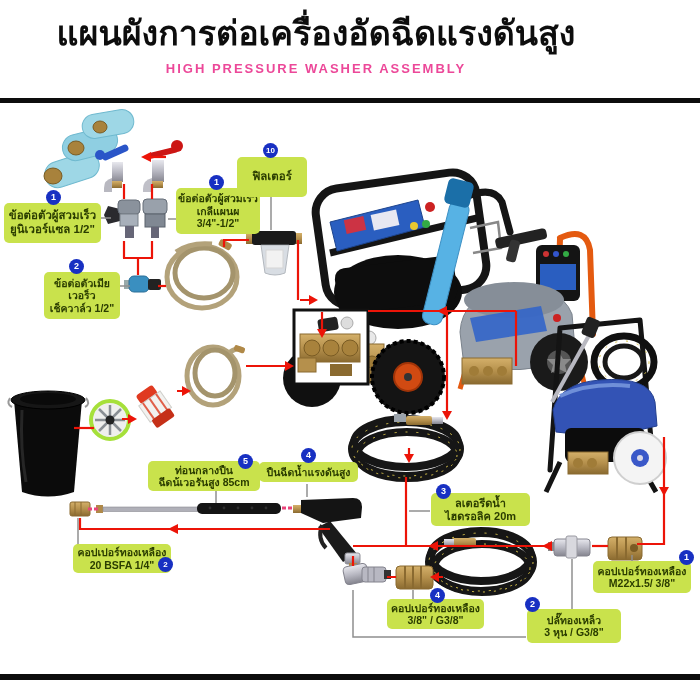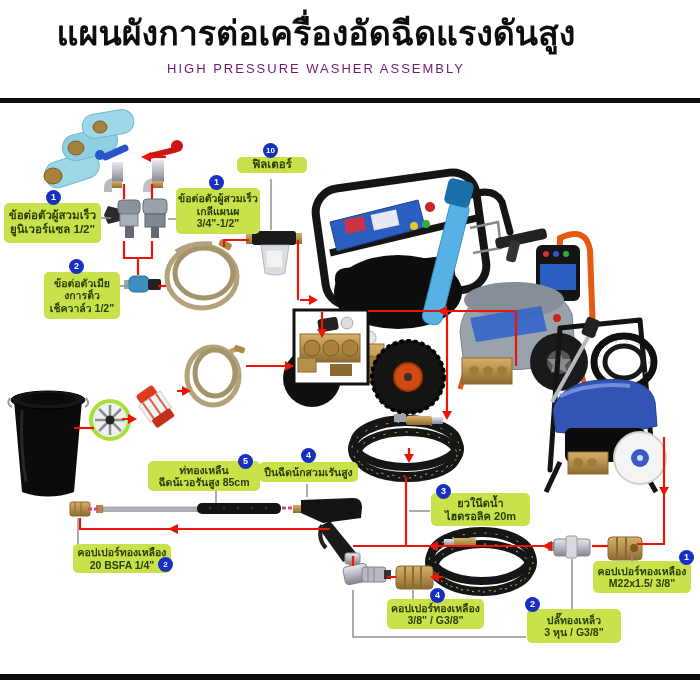--- a/index.html
+++ b/index.html
@@ -1,41 +1,41 @@
 <!DOCTYPE html>
 <html><head>
 <meta charset="utf-8">
 <style>
   html,body{margin:0;padding:0;background:#ffffff;}
   body{font-family:"Liberation Sans","DejaVu Sans",sans-serif;}
   .stage{position:relative;width:700px;height:700px;background:#fff;overflow:hidden;}
   .hdr{position:absolute;left:0;top:8px;width:632px;text-align:center;}
   .title{font-size:34px;font-weight:800;color:#0d0d0d;line-height:1.5;}
-  .subtitle{font-size:13px;font-weight:400;letter-spacing:2px;color:#701a75;margin-top:2px;}
+  .subtitle{font-size:13px;font-weight:700;letter-spacing:2px;color:#ec4899;margin-top:2px;}
   .rule{position:absolute;left:0;width:700px;background:#0d0d0d;}
   .rule.top{top:98px;height:5px;}
   .rule.bottom{top:674px;height:6px;}
   svg.layer{position:absolute;left:0;top:0;}
   .art{z-index:1;}
   .wires{z-index:3;}
   .lbl{position:absolute;z-index:4;background:#c9e24c;border-radius:5px;color:#2b3d00;
        font-weight:bold;text-align:center;display:flex;flex-direction:column;justify-content:center;
        line-height:1.18;padding:1px 2px;box-sizing:border-box;}
   .lbl .ln{display:block;white-space:nowrap;}
   .chip{position:absolute;z-index:5;width:15px;height:15px;border-radius:50%;background:#1830c2;
         color:#fff;font-size:9px;font-weight:bold;text-align:center;line-height:15px;display:block;}
   .chip.wide{font-size:8px;}
   
   #lb-male-universal{left:4px;top:203px;width:97px;height:40px;font-size:11.5px;}
   #lb-male-universal .chip{left:42px;top:-13px;}
   #lb-male-thread{left:176px;top:188px;width:84px;height:46px;font-size:10.5px;}
   #lb-male-thread .chip{left:33px;top:-13px;}
   #lb-female-check{left:44px;top:272px;width:76px;height:47px;font-size:10.5px;}
   #lb-female-check .chip{left:25px;top:-13px;}
-  #lb-filter{left:237px;top:157px;width:70px;height:16px;font-size:11.5px;}
+  #lb-filter{left:237px;top:157px;width:70px;height:40px;font-size:11.5px;}
   #lb-filter .chip{left:26px;top:-14px;}
   #lb-lance-mid{left:148px;top:461px;width:112px;height:30px;font-size:10.5px;}
   #lb-lance-mid .chip{left:90px;top:-7px;}
   #lb-spray-gun{left:259px;top:462px;width:99px;height:20px;font-size:10.5px;}
   #lb-spray-gun .chip{left:42px;top:-14px;}
   #lb-hydraulic-hose{left:431px;top:493px;width:99px;height:33px;font-size:11px;}
   #lb-hydraulic-hose .chip{left:5px;top:-9px;}
   #lb-copper-bsfa{left:73px;top:544px;width:98px;height:29px;font-size:10.5px;}
   #lb-copper-bsfa .chip{left:85px;top:13px;}
   #lb-copper-g38{left:387px;top:599px;width:97px;height:30px;font-size:10.5px;}
@@ -392,43 +392,43 @@
   <div class="lbl" id="lb-male-thread">
     <span class="chip">1</span>
     <span class="ln">ข้อต่อตัวผู้สวมเร็ว</span>
     <span class="ln">เกลีแผนผ</span>
     <span class="ln">3/4"-1/2"</span>
   </div>
 
   <div class="lbl" id="lb-female-check">
     <span class="chip">2</span>
     <span class="ln">ข้อต่อตัวเมีย</span>
-    <span class="ln">งการต็ว</span>
+    <span class="ln">เวอร็ว</span>
     <span class="ln">เช็ควาล์ว 1/2"</span>
   </div>
 
   <div class="lbl" id="lb-filter">
     <span class="chip wide">10</span>
     <span class="ln">ฟิลเตอร์</span>
   </div>
 
   <div class="lbl" id="lb-lance-mid">
     <span class="chip">5</span>
-    <span class="ln">ท่ทองเหลืน</span>
+    <span class="ln">ท่อนกลางปืน</span>
     <span class="ln">ฉีดน้เวอรันสูง 85cm</span>
   </div>
 
   <div class="lbl" id="lb-spray-gun">
     <span class="chip">4</span>
-    <span class="ln">ปืนฉีดน้กสวมเรันสูง</span>
+    <span class="ln">ปืนฉีดน้ำแรงดันสูง</span>
   </div>
 
   <div class="lbl" id="lb-hydraulic-hose">
     <span class="chip">3</span>
-    <span class="ln">ยวในีดน้ำ</span>
+    <span class="ln">ลเตอรีดน้ำ</span>
     <span class="ln">ไฮดรอลิค 20m</span>
   </div>
 
   <div class="lbl" id="lb-copper-bsfa">
     <span class="chip wide">2</span>
     <span class="ln">คอปเปอร์ทองเหลือง</span>
     <span class="ln">20 BSFA 1/4"</span>
   </div>
 
   <div class="lbl" id="lb-copper-g38">

